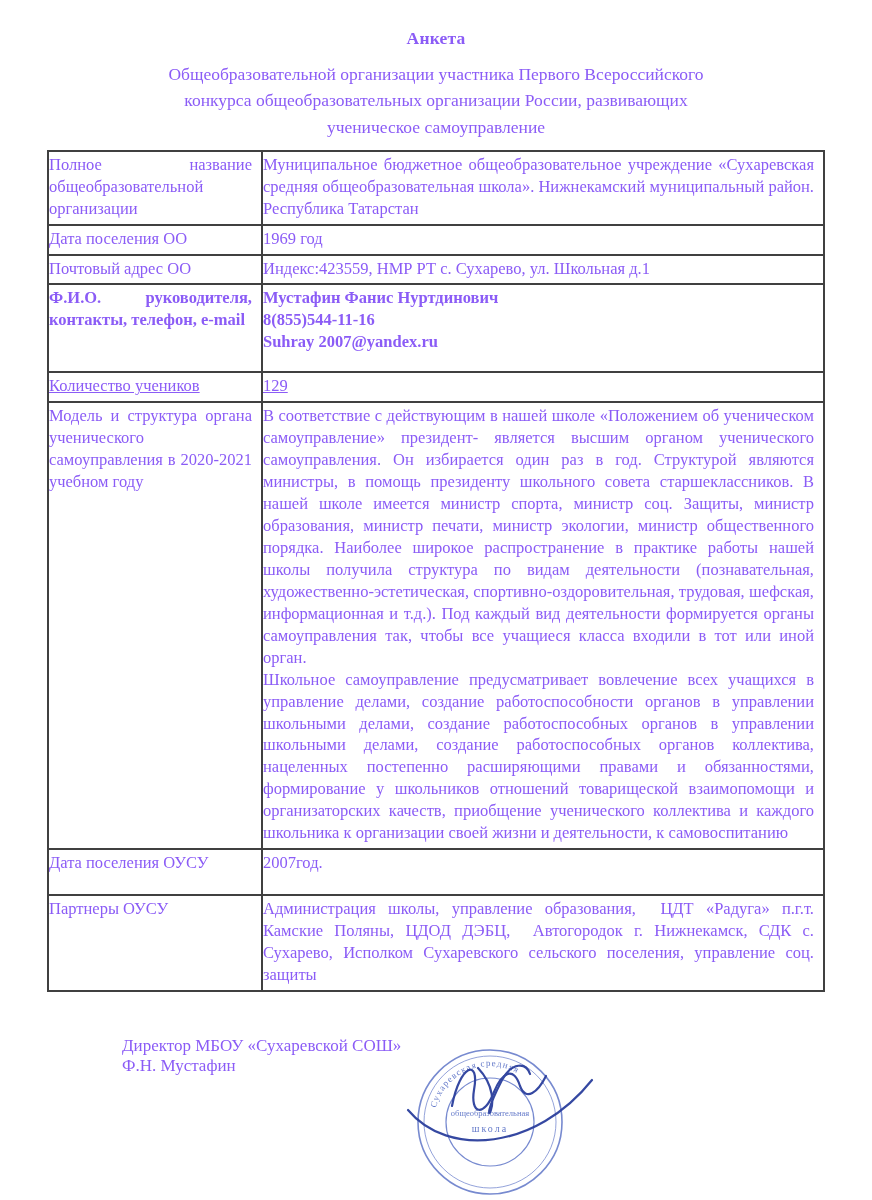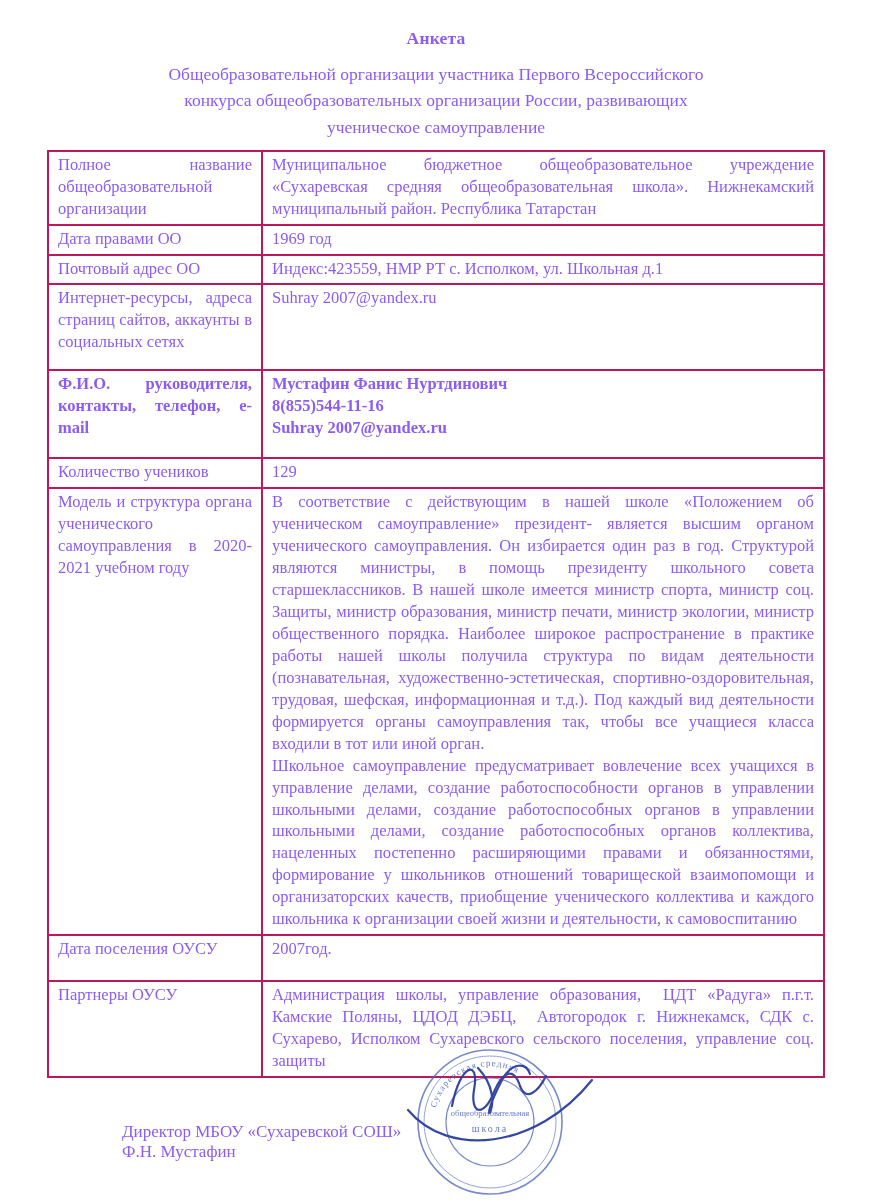--- a/index.html
+++ b/index.html
@@ -28,23 +28,23 @@
     line-height:1.5;
     white-space:pre-line;
   }
   table.form {
     border-collapse:collapse;
     table-layout:fixed;
     width:778px;
     margin:10px auto 0 auto;
   }
   table.form td {
-    border:2px solid #be185d;
+    border:2px solid #404040;
     vertical-align:top;
-    padding:2px 9px 4px 9px;
+    padding:2px 9px 4px 0;
     font-size:16.5px;
     line-height:1.33;
     text-align:justify;
   }
   td.c-label { width:214px; }
   td.c-value { white-space:pre-wrap; }
   .footer {
     margin:44px 100px 0 122px;
     display:flex;
     justify-content:space-between;
@@ -68,38 +68,34 @@
 конкурса общеобразовательных организации России, развивающих
 ученическое самоуправление</div>
 
   <table class="form">
     <tbody>
       <tr style="height:68px;">
         <td class="c-label">Полное название общеобразовательной организации</td>
         <td class="c-value">Муниципальное бюджетное общеобразовательное учреждение «Сухаревская средняя общеобразовательная школа». Нижнекамский муниципальный район. Республика Татарстан</td>
       </tr>
       <tr style="height:24px;">
-        <td class="c-label">Дата правами ОО</td>
+        <td class="c-label">Дата поселения ОО</td>
         <td class="c-value">1969 год</td>
       </tr>
       <tr style="height:24px;">
         <td class="c-label">Почтовый адрес ОО</td>
-        <td class="c-value">Индекс:423559, НМР РТ с. Исполком, ул. Школьная д.1</td>
-      </tr>
-      <tr style="height:86px;">
-        <td class="c-label">Интернет-ресурсы, адреса страниц сайтов, аккаунты в социальных сетях</td>
-        <td class="c-value">Suhray 2007@yandex.ru</td>
+        <td class="c-value">Индекс:423559, НМР РТ с. Сухарево, ул. Школьная д.1</td>
       </tr>
       <tr style="height:88px;font-weight:bold;">
         <td class="c-label">Ф.И.О. руководителя, контакты, телефон, e-mail</td>
         <td class="c-value">Мустафин Фанис Нуртдинович
 8(855)544-11-16
 Suhray 2007@yandex.ru</td>
       </tr>
-      <tr style="height:24px;">
+      <tr style="height:24px;text-decoration:underline;">
         <td class="c-label">Количество учеников</td>
         <td class="c-value">129</td>
       </tr>
       <tr style="height:369px;">
         <td class="c-label">Модель и структура органа ученического самоуправления в 2020-2021 учебном году</td>
         <td class="c-value">В соответствие с действующим в нашей школе «Положением об ученическом самоуправление» президент- является высшим органом ученического самоуправления. Он избирается один раз в год. Структурой являются министры, в помощь президенту школьного совета старшеклассников. В нашей школе имеется министр спорта, министр соц. Защиты, министр образования, министр печати, министр экологии, министр общественного порядка. Наиболее широкое распространение в практике работы нашей школы получила структура по видам деятельности (познавательная, художественно-эстетическая, спортивно-оздоровительная, трудовая, шефская, информационная и т.д.). Под каждый вид деятельности формируется органы самоуправления так, чтобы все учащиеся класса входили в тот или иной орган.
 Школьное самоуправление предусматривает вовлечение всех учащихся в управление делами, создание работоспособности органов в управлении школьными делами, создание работоспособных органов в управлении школьными делами, создание работоспособных органов коллектива, нацеленных постепенно расширяющими правами и обязанностями, формирование у школьников отношений товарищеской взаимопомощи и организаторских качеств, приобщение ученического коллектива и каждого школьника к организации своей жизни и деятельности, к самовоспитанию</td>
       </tr>
       <tr style="height:46px;">
         <td class="c-label">Дата поселения ОУСУ</td>

